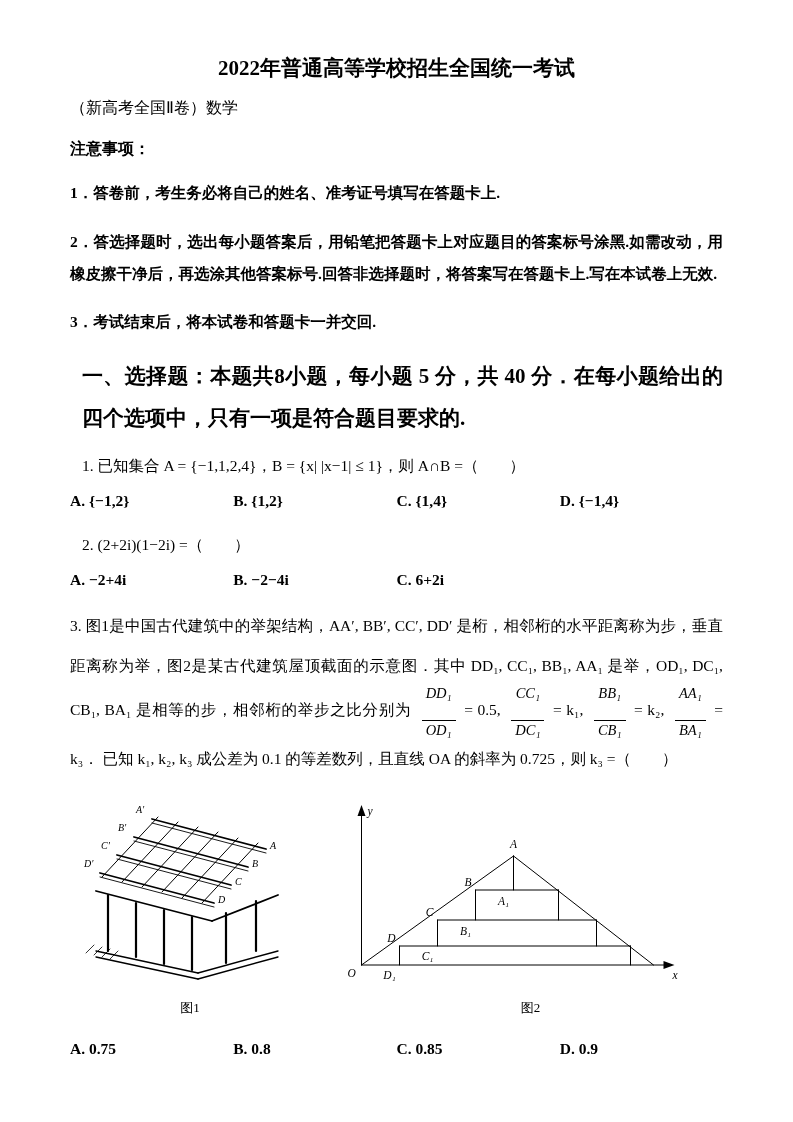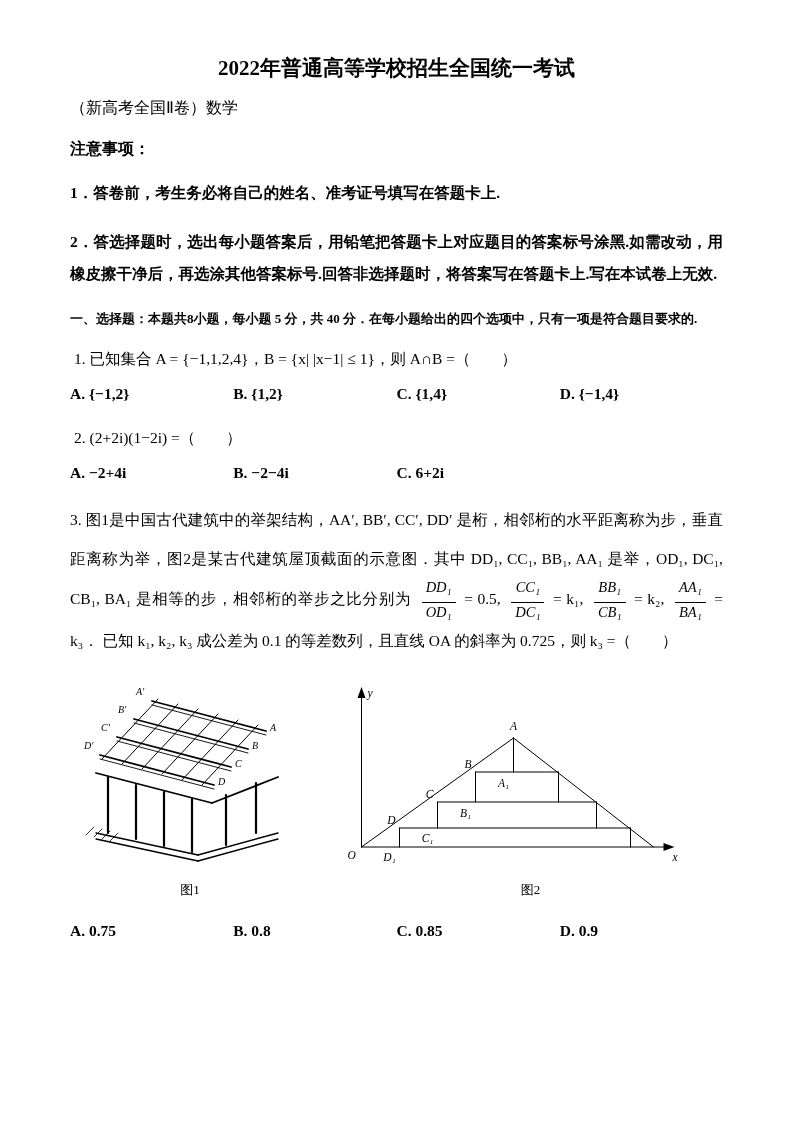--- a/index.html
+++ b/index.html
@@ -30,28 +30,28 @@
     font-size: 16px;
   }
   .notice-item {
     margin: 17px 0;
     font-weight: bold;
     font-size: 15.5px;
     line-height: 2.05;
     text-align: justify;
   }
   .section-heading {
-    margin: 8px 0 10px 0;
-    font-weight: bold;
-    font-size: 13px;
+    margin: 8px 0 10px 12px;
+    font-weight: bold;
+    font-size: 21px;
     line-height: 2.0;
     text-align: justify;
   }
   .q-stem {
-    margin: 6px 0 2px 4px;
+    margin: 6px 0 2px 12px;
     line-height: 2.2;
   }
   .q3-stem {
     margin: 8px 0 0 0;
     line-height: 2.55;
     text-align: justify;
   }
   .opts {
     display: flex;
     margin: 2px 0 10px 0;
@@ -61,21 +61,21 @@
   .opts .opt { width: 25%; }
   .frac {
     display: inline-block;
     vertical-align: middle;
     text-align: center;
     line-height: 1.2;
     margin: 0 4px 0 6px;
     font-style: italic;
     font-size: 14.5px;
   }
-  .frac .num { display: block; padding: 0 4px 6px 4px; border-bottom: 1px solid #000; }
+  .frac .num { display: block; padding: 0 4px 17px 4px; border-bottom: 1px solid #000; }
   .frac .den { display: block; padding: 1px 4px 0 4px; }
   .figs {
     display: flex;
     align-items: flex-end;
     margin-top: 14px;
   }
   .figwrap1 { width: 240px; }
   .figwrap2 { flex: 1; padding-left: 28px; }
   .fig-caption {
     text-align: center;
@@ -95,20 +95,21 @@
 <body>
 
 <div class="page">
 
   <h1 class="title">2022年普通高等学校招生全国统一考试</h1>
   <h2 class="subtitle">（新高考全国Ⅱ卷）数学</h2>
 
   <p class="notice-heading">注意事项：</p>
   <p class="notice-item">1．答卷前，考生务必将自己的姓名、准考证号填写在答题卡上.</p>
   <p class="notice-item">2．答选择题时，选出每小题答案后，用铅笔把答题卡上对应题目的答案标号涂黑.如需改动，用橡皮擦干净后，再选涂其他答案标号.回答非选择题时，将答案写在答题卡上.写在本试卷上无效.</p>
+  <p class="notice-item">3．考试结束后，将本试卷和答题卡一并交回.</p>
 
   <p class="section-heading">一、选择题：本题共8小题，每小题 5 分，共 40 分．在每小题给出的四个选项中，只有一项是符合题目要求的.</p>
 
   <p class="q-stem">1. 已知集合 A = {−1,1,2,4}，B = {x| |x−1| ≤ 1}，则 A∩B =（　　）</p>
   <div class="opts">
     <span class="opt">A. {−1,2}</span>
     <span class="opt">B. {1,2}</span>
     <span class="opt">C. {1,4}</span>
     <span class="opt">D. {−1,4}</span>
   </div>

